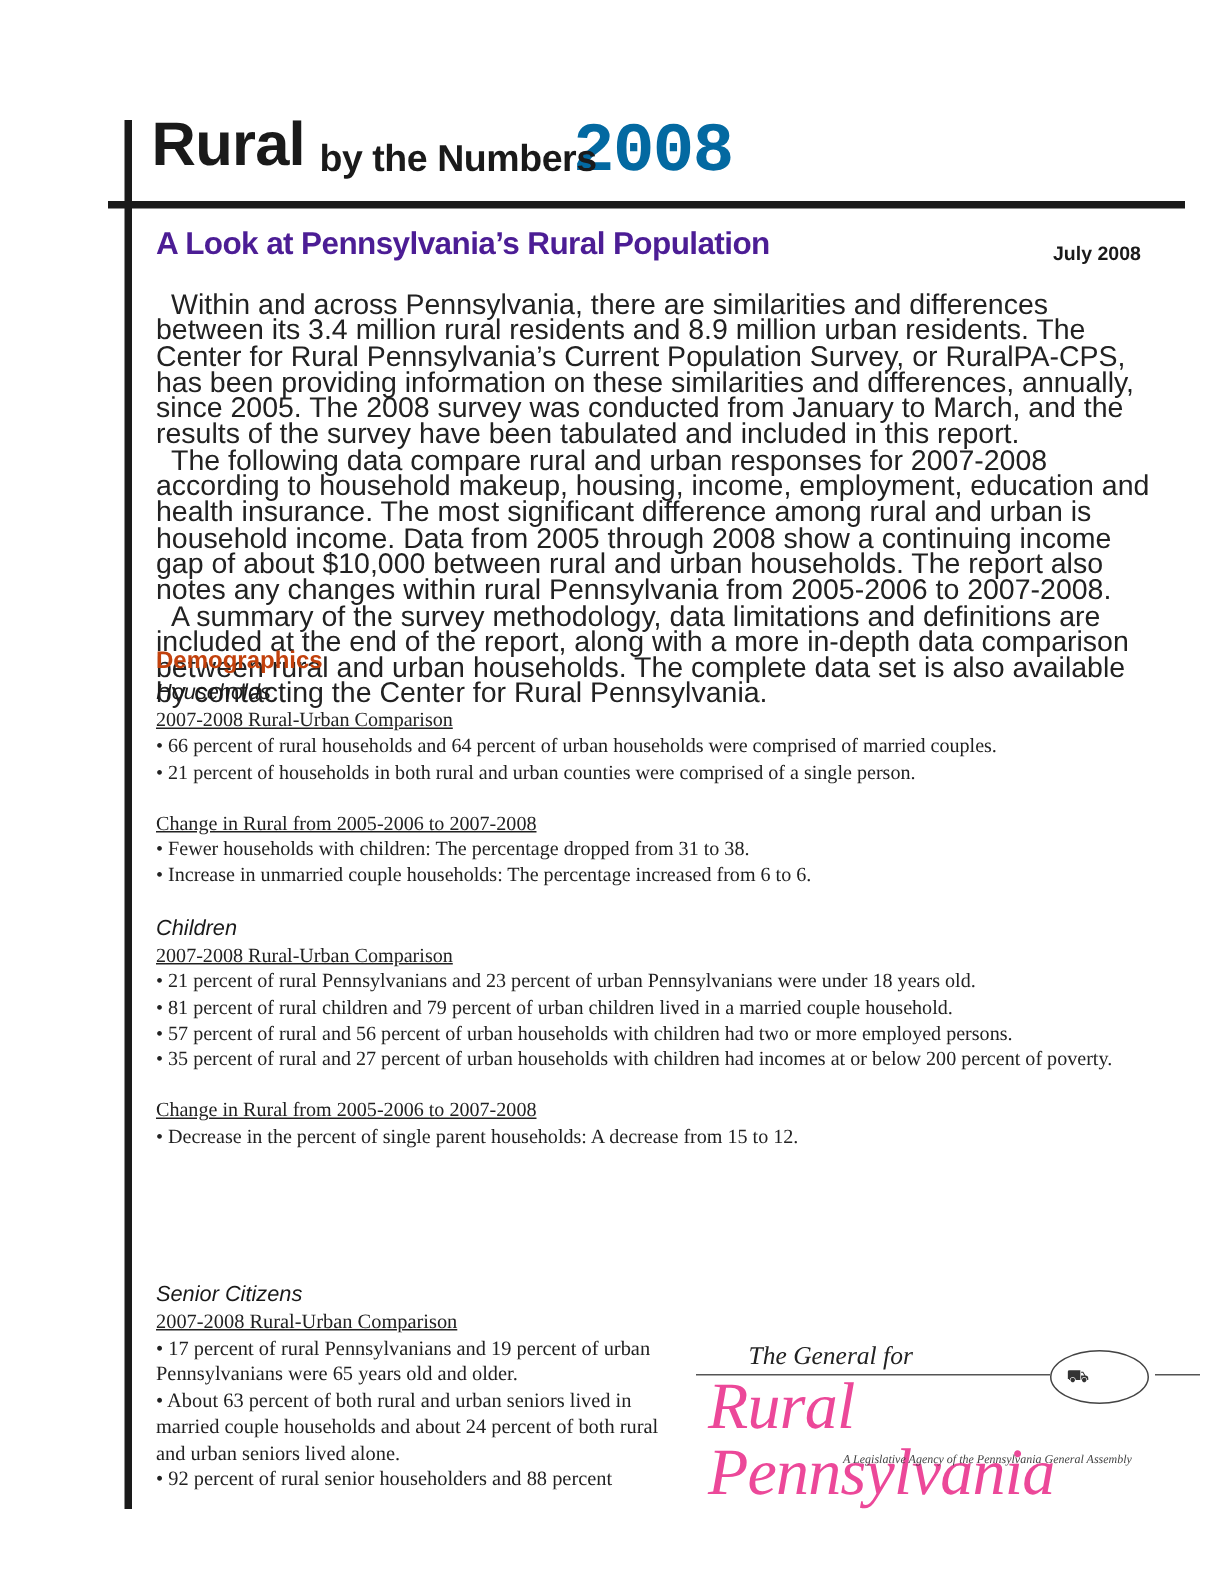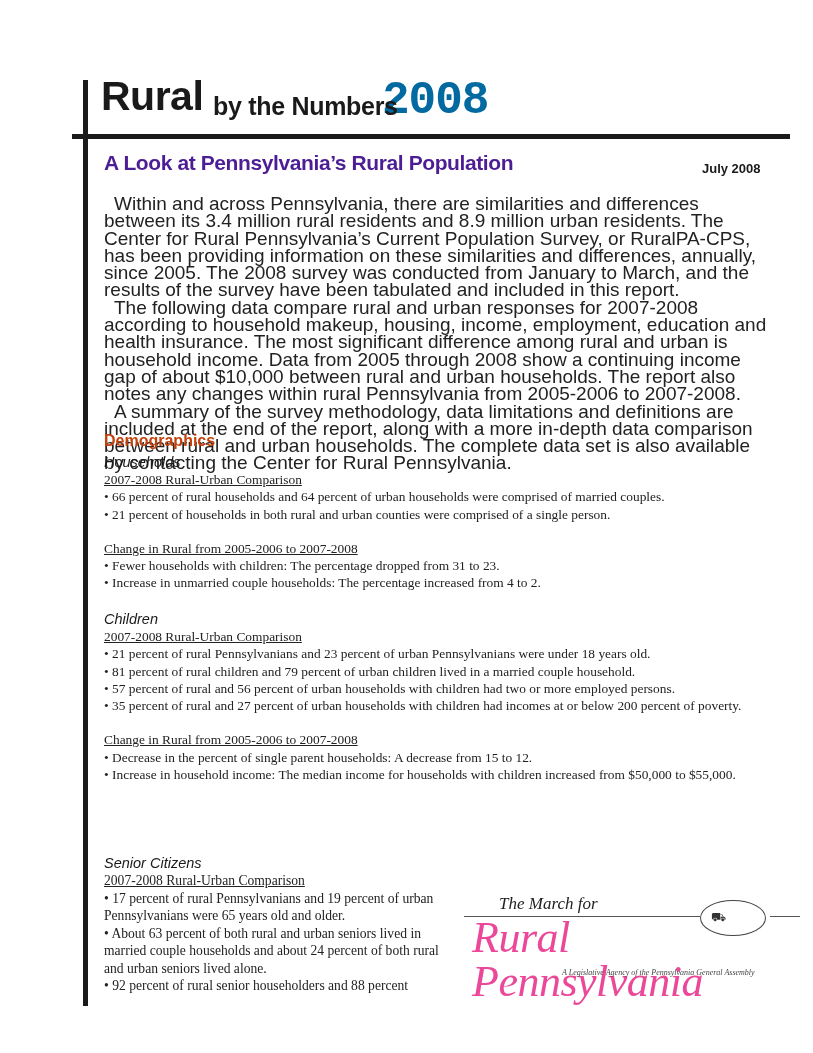--- a/index.html
+++ b/index.html
@@ -56,47 +56,46 @@
 
 <div class="h-demo">Demographics</div>
 
 <div class="block" style="top:453px;">
   <p class="sub">Households</p>
   <p class="uline">2007-2008 Rural-Urban Comparison</p>
   <p class="bul">• 66 percent of rural households and 64 percent of urban households were comprised of married couples.</p>
   <p class="bul">• 21 percent of households in both rural and urban counties were comprised of a single person.</p>
   <p class="bul" style="height:17px;"></p>
   <p class="uline">Change in Rural from 2005-2006 to 2007-2008</p>
-  <p class="bul">• Fewer households with children: The percentage dropped from 31 to 23.</p>
-  <p class="bul">• Increase in unmarried couple households: The percentage increased from 4 to 2.</p>
+  <p class="bul">• Fewer households with children: The percentage dropped from 31 to 38.</p>
+  <p class="bul">• Increase in unmarried couple households: The percentage increased from 6 to 6.</p>
 </div>
 
 <div class="block" style="top:610px; width:660px;">
   <p class="sub">Children</p>
   <p class="uline">2007-2008 Rural-Urban Comparison</p>
   <p class="bul">• 21 percent of rural Pennsylvanians and 23 percent of urban Pennsylvanians were under 18 years old.</p>
   <p class="bul">• 81 percent of rural children and 79 percent of urban children lived in a married couple household.</p>
   <p class="bul">• 57 percent of rural and 56 percent of urban households with children had two or more employed persons.</p>
   <p class="bul">• 35 percent of rural and 27 percent of urban households with children had incomes at or below 200 percent of poverty.</p>
   <p class="bul" style="height:17px;"></p>
   <p class="uline">Change in Rural from 2005-2006 to 2007-2008</p>
   <p class="bul">• Decrease in the percent of single parent households: A decrease from 15 to 12.</p>
-  <p class="bul">• Increase in household income: The median income for households with children increased from $50,000 to $55,000.</p>
 </div>
 
 <div class="block narrow" style="top:854px;">
   <p class="sub">Senior Citizens</p>
   <p class="uline">2007-2008 Rural-Urban Comparison</p>
   <p class="bul">• 17 percent of rural Pennsylvanians and 19 percent of urban Pennsylvanians were 65 years old and older.</p>
   <p class="bul">• About 63 percent of both rural and urban seniors lived in married couple households and about 24 percent of both rural and urban seniors lived alone.</p>
   <p class="bul">• 92 percent of rural senior householders and 88 percent</p>
 </div>
 
 <div class="logo">
-  <div class="small">The March for</div>
+  <div class="small">The General for</div>
   <div class="line1"></div>
   <div class="oval">
     <span>⛟</span>
   </div>
   <div class="line2"></div>
   <div class="big">Rural Pennsylvania</div>
   <div class="tag">A Legislative Agency of the  Pennsylvania General Assembly</div>
 </div>
 
 </body></html>

